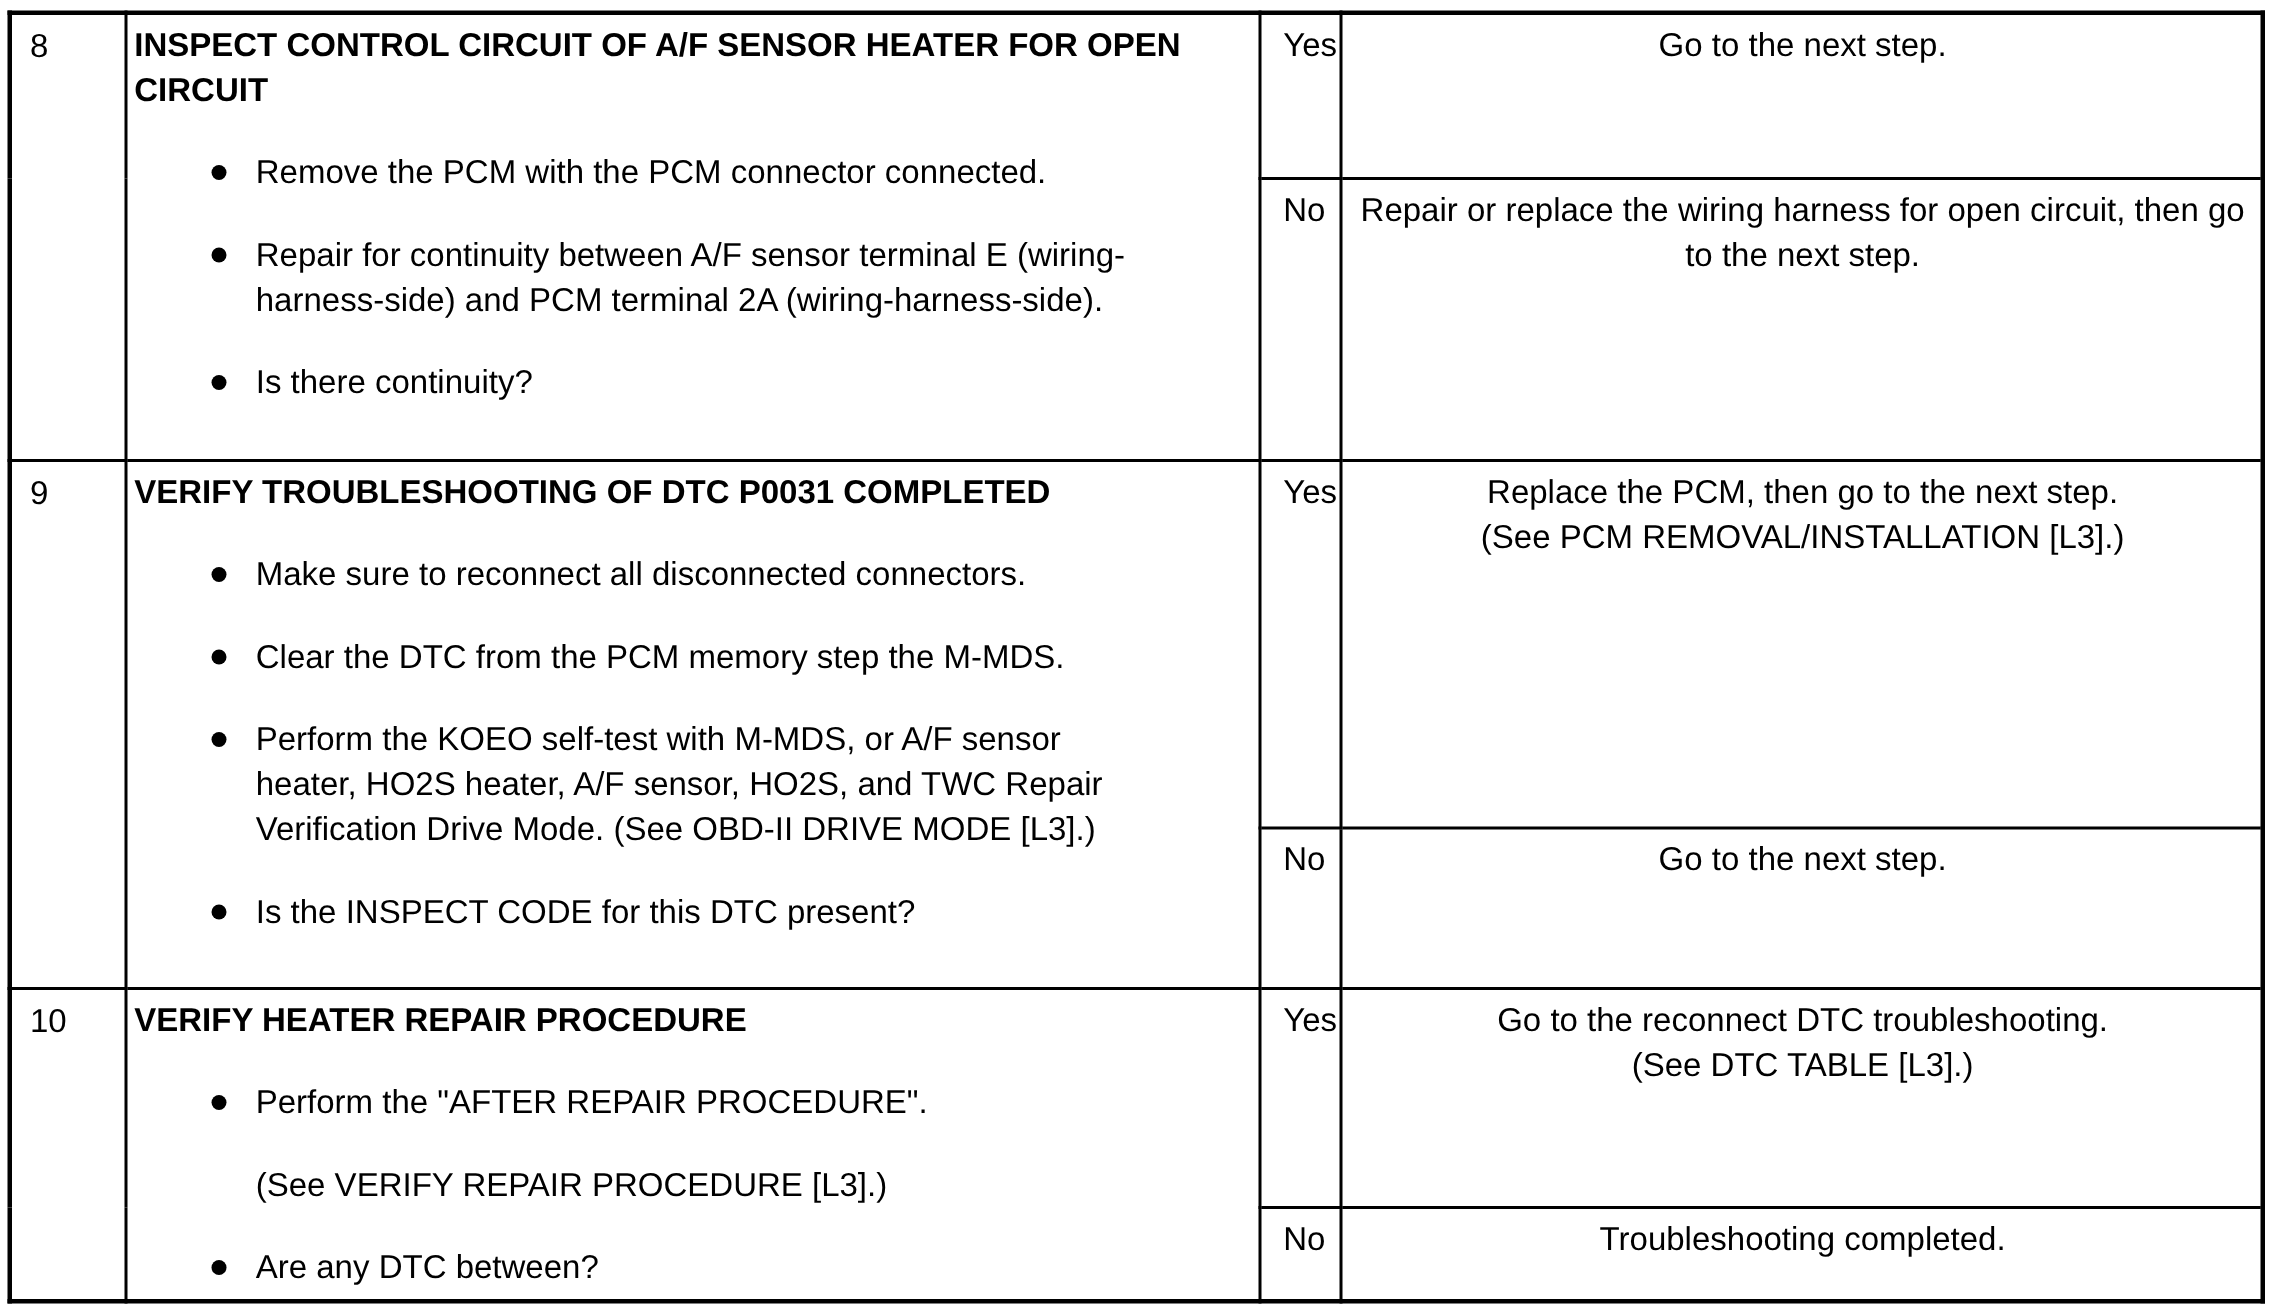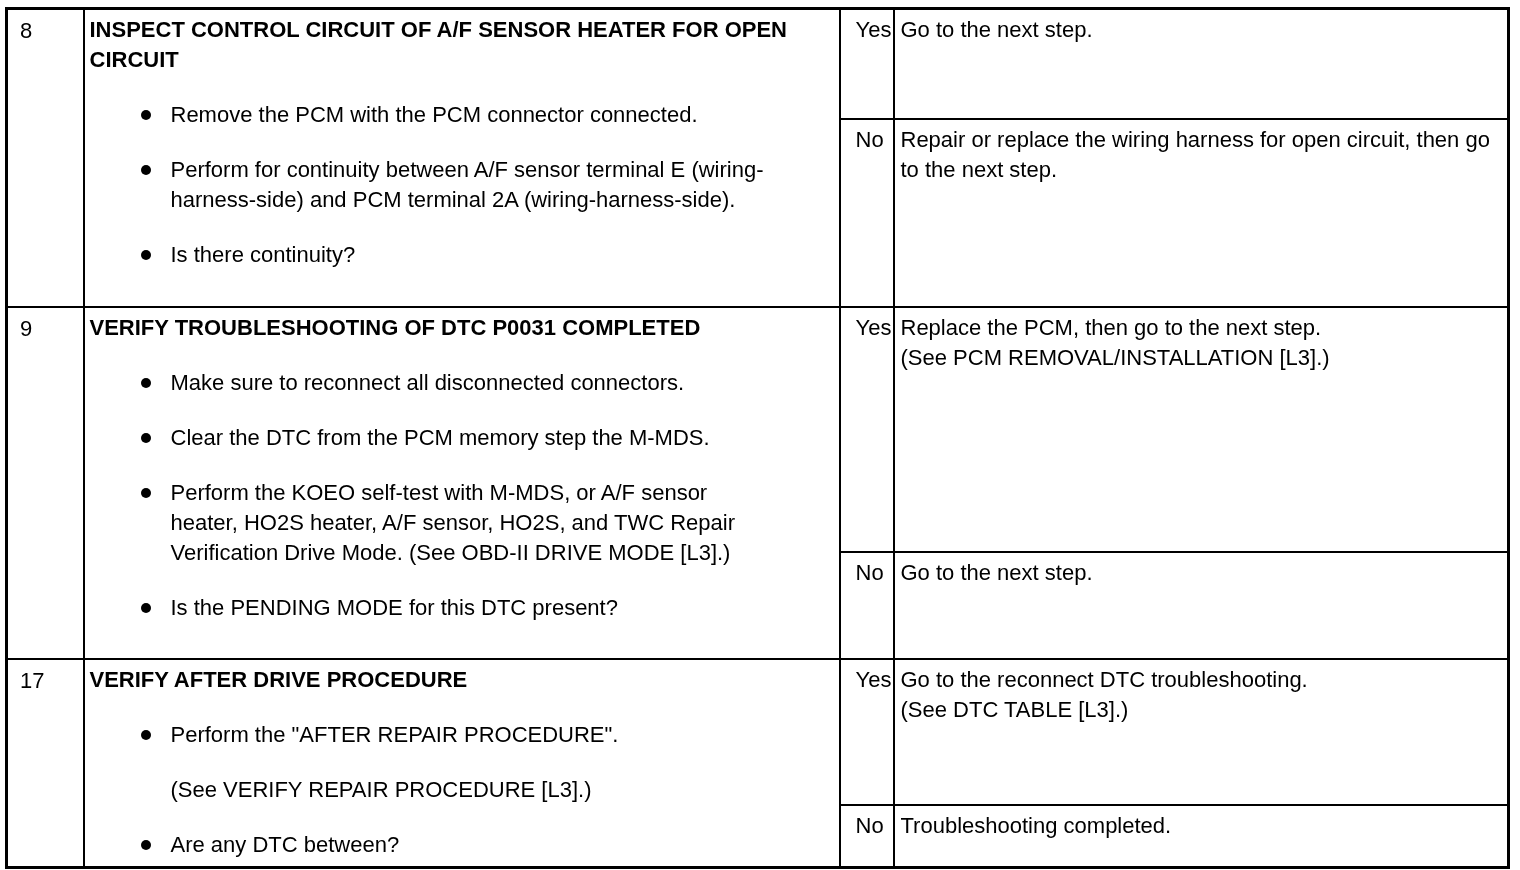--- a/index.html
+++ b/index.html
@@ -65,20 +65,21 @@
   }
   td.answer-cell {
     text-align: center;
     padding-top: 5px;
   }
   td.result-cell {
     padding: 5px 4px 4px 6px;
   }
   .result-line {
     max-width: 606px;
+    text-align: center;
   }
   .result-line + .result-line {
   }
 </style>
 </head>
 <body>
 
 <table class="doc-table">
   <colgroup>
     <col style="width:77px">
@@ -93,21 +94,21 @@
         <div>8</div>
       </td>
       <td class="action-cell" rowspan="2">
         <div class="action-title">INSPECT CONTROL CIRCUIT OF A/F SENSOR HEATER FOR OPEN CIRCUIT</div>
         <div class="action-item">
           <span class="dot"></span>
           <span class="item-text">Remove the PCM with the PCM connector connected.</span>
         </div>
         <div class="action-item">
           <span class="dot"></span>
-          <span class="item-text">Perform for continuity between A/F sensor terminal E (wiring-harness-side) and PCM terminal 2A (wiring-harness-side).</span>
+          <span class="item-text">Repair for continuity between A/F sensor terminal E (wiring-harness-side) and PCM terminal 2A (wiring-harness-side).</span>
         </div>
         <div class="action-item">
           <span class="dot"></span>
           <span class="item-text">Is there continuity?</span>
         </div>
       </td>
       <td class="answer-cell">
         <div>Yes</div>
       </td>
       <td class="result-cell">
@@ -136,21 +137,21 @@
         <div class="action-item">
           <span class="dot"></span>
           <span class="item-text">Clear the DTC from the PCM memory step the M-MDS.</span>
         </div>
         <div class="action-item">
           <span class="dot"></span>
           <span class="item-text">Perform the KOEO self-test with M-MDS, or A/F sensor heater, HO2S heater, A/F sensor, HO2S, and TWC Repair Verification Drive Mode. (See OBD-II DRIVE MODE [L3].)</span>
         </div>
         <div class="action-item">
           <span class="dot"></span>
-          <span class="item-text">Is the PENDING MODE for this DTC present?</span>
+          <span class="item-text">Is the INSPECT CODE for this DTC present?</span>
         </div>
       </td>
       <td class="answer-cell">
         <div>Yes</div>
       </td>
       <td class="result-cell">
         <div class="result-line">Replace the PCM, then go to the next step.</div>
         <div class="result-line">(See PCM REMOVAL/INSTALLATION [L3].)</div>
       </td>
     </tr>
@@ -158,24 +159,24 @@
       <td class="answer-cell">
         <div>No</div>
       </td>
       <td class="result-cell">
         <div class="result-line">Go to the next step.</div>
       </td>
     </tr>
 
     <tr style="height:143px">
       <td class="step-cell" rowspan="2">
-        <div>17</div>
+        <div>10</div>
       </td>
       <td class="action-cell" rowspan="2">
-        <div class="action-title">VERIFY AFTER DRIVE PROCEDURE</div>
+        <div class="action-title">VERIFY HEATER REPAIR PROCEDURE</div>
         <div class="action-item">
           <span class="dot"></span>
           <span class="item-text">Perform the "AFTER REPAIR PROCEDURE".</span>
         </div>
         <div class="action-item">
           <span class="item-text">(See VERIFY REPAIR PROCEDURE [L3].)</span>
         </div>
         <div class="action-item">
           <span class="dot"></span>
           <span class="item-text">Are any DTC between?</span>

